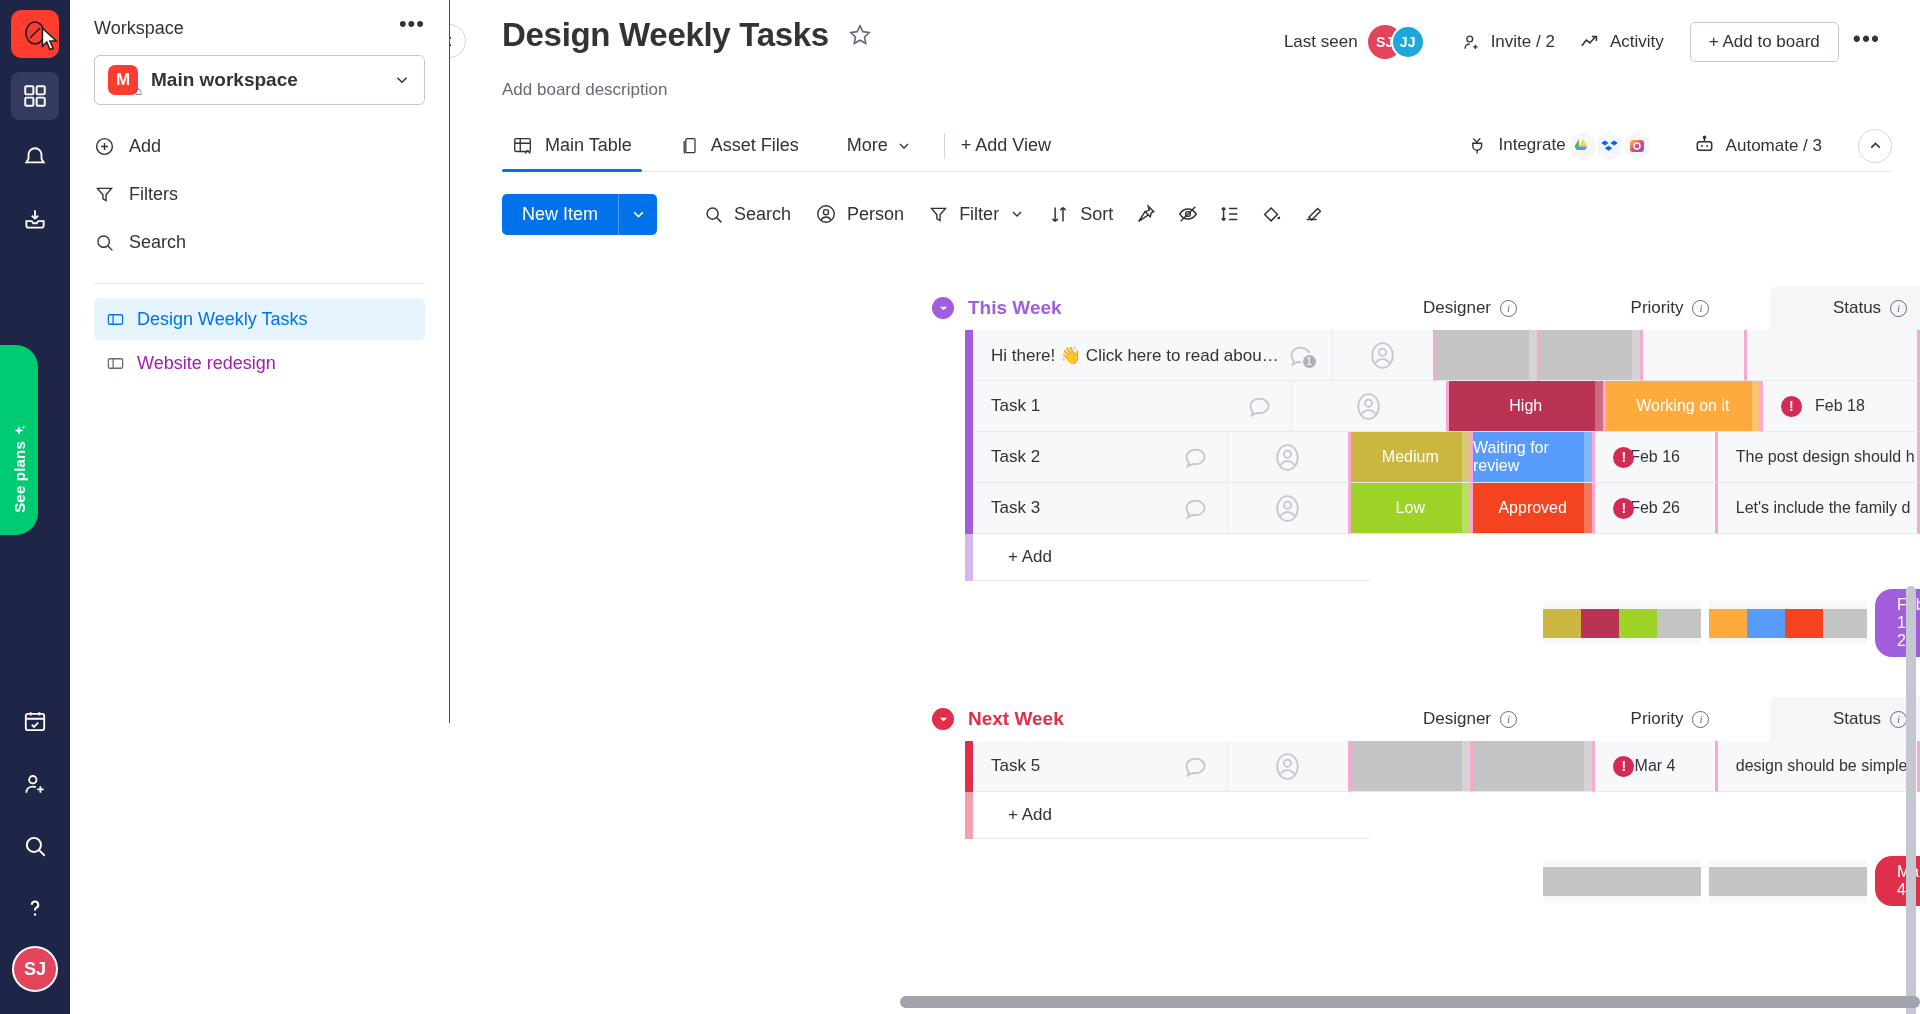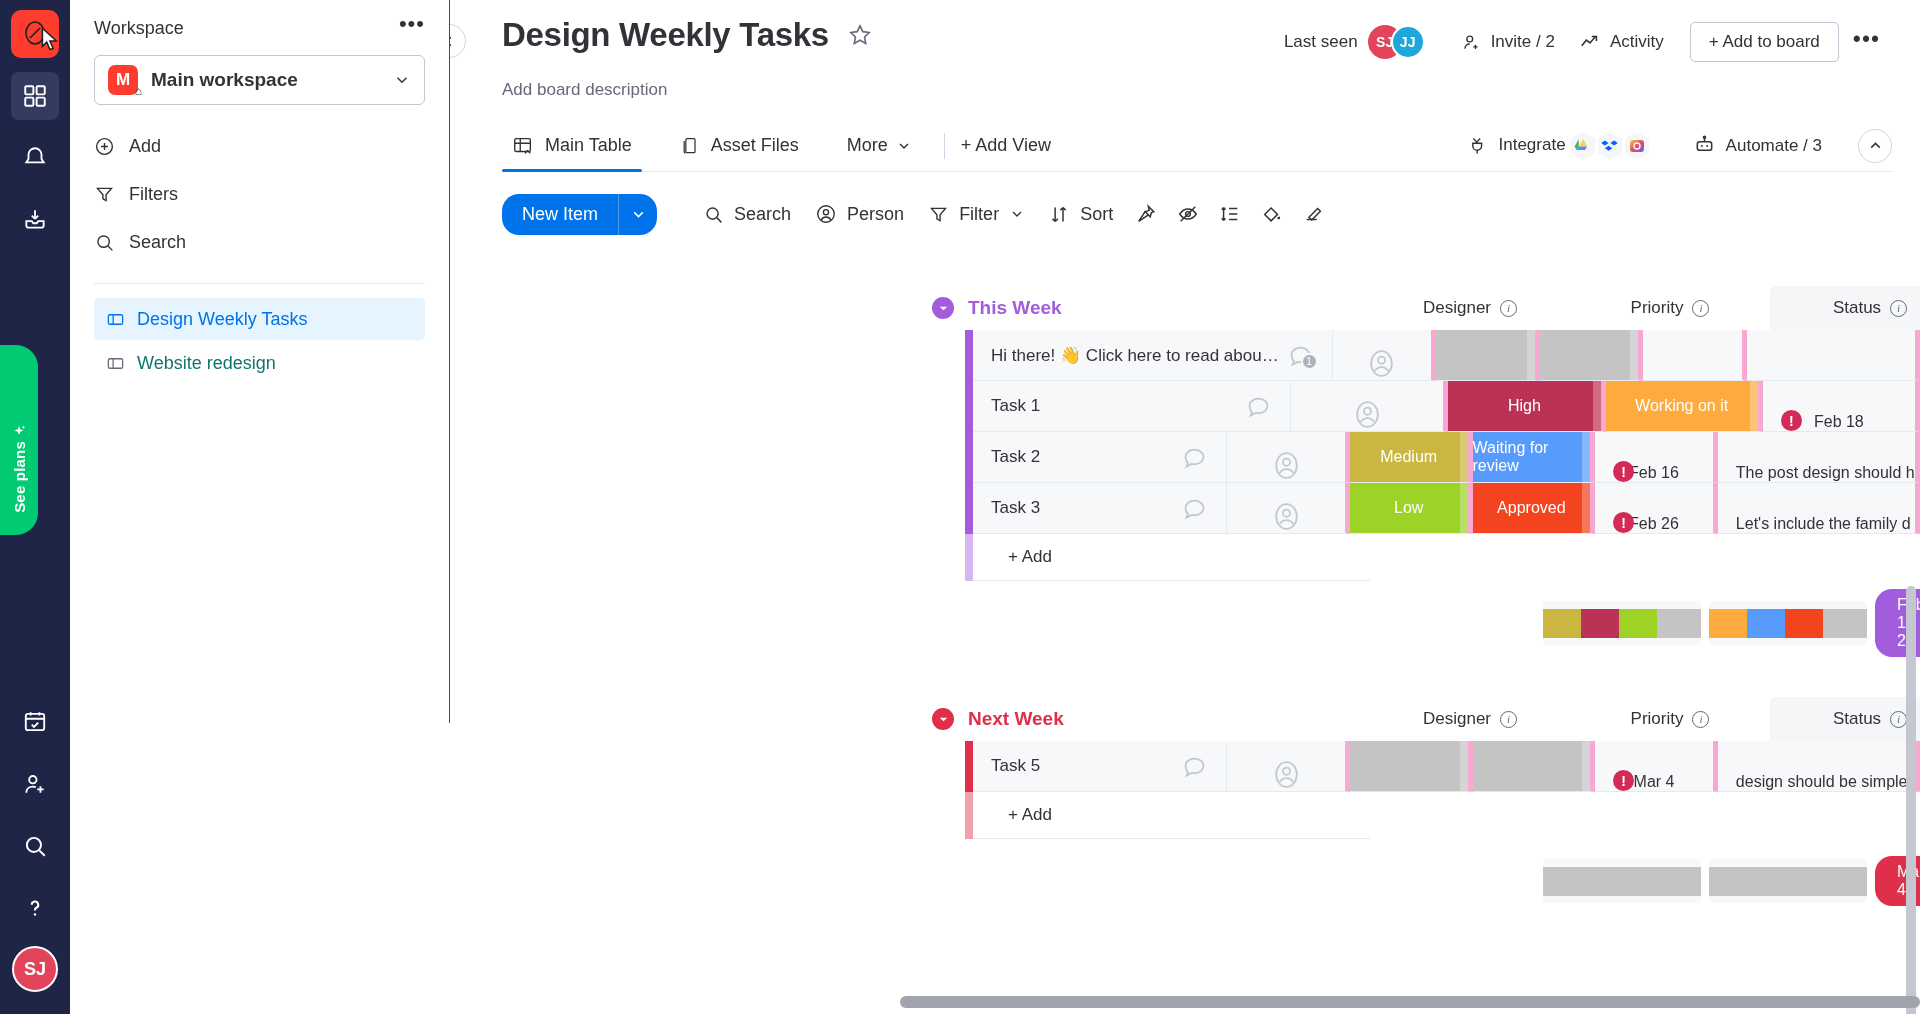--- a/index.html
+++ b/index.html
@@ -77,21 +77,21 @@
   .ws-name { font-size: 19px; font-weight: bold; color: #323338; flex: 1; }
   .ws-chev { color: #323338; }
   .sb-action {
     display: flex; align-items: center; gap: 14px; height: 46px;
     font-size: 18px; color: #323338; margin-top: 2px;
   }
   .sb-actions { margin-top: 18px; }
   .sb-divider { height: 1px; background: #e6e9ef; margin: 18px 0 14px 0; }
   .board-item {
     display: flex; align-items: center; gap: 12px; height: 42px;
-    padding: 0 12px; border-radius: 5px; font-size: 18px; color: #0f766e;
+    padding: 0 12px; border-radius: 5px; font-size: 18px; color: #a21caf;
     margin-bottom: 2px;
   }
   .board-item.active { background: #e5f4ff; color: #0073ea; }
   .board-item.active .bi-ico { color: #0073ea; }
   .bi-ico { color: #676879; display: flex; }
 
   
   .main { flex: 1 1 auto; height: 1014px; position: relative; background: #fff; overflow: hidden; }
   .collapse-btn {
     position: absolute; left: -18px; top: 24px; width: 34px; height: 34px;
@@ -149,21 +149,21 @@
   .hexes { display: flex; align-items: center; margin-left: 6px; }
   .hex { width: 32px; height: 36px; margin-left: -5px; display: flex; align-items: center; justify-content: center; }
   .automate { display: flex; align-items: center; gap: 10px; font-size: 17px; color: #323338; margin-left: 40px; }
   .chev-circle {
     width: 34px; height: 34px; border-radius: 50%; border: 1px solid #d0d4e4; margin-left: 36px;
     display: flex; align-items: center; justify-content: center; color: #323338; background: #fff;
   }
 
   
   .toolbar { margin-left: 52px; margin-top: 22px; display: flex; align-items: center; gap: 0; height: 40px; }
-  .newitem { display: flex; align-items: stretch; border-radius: 17px; overflow: hidden; justify-content: flex-end; }
+  .newitem { display: flex; align-items: stretch; border-radius: 5px; overflow: hidden; justify-content: flex-end; }
   .newitem-main {
     background: #0073ea; color: #fff; font-size: 18px; padding: 10px 20px;
     display: flex; align-items: center;
   }
   .newitem-split { width: 1px; background: #4d9bf0; }
   .newitem-arrow {
     background: #0073ea; color: #fff; width: 38px; display: flex; align-items: center; justify-content: center;
   }
   .tb-btn { display: flex; align-items: center; gap: 10px; font-size: 18px; color: #323338; padding: 8px 12px; }
   .tb-btn.first { margin-left: 34px; }
@@ -204,22 +204,22 @@
     justify-content: space-between; gap: 8px;
   }
   .cell-name .txt { overflow: hidden; white-space: nowrap; text-overflow: ellipsis; }
   .chat-ico { position: relative; color: #c5c7d0; flex: 0 0 auto; display: flex; }
   .chat-badge {
     position: absolute; right: -4px; bottom: -1px; min-width: 17px; height: 17px; background: #aeb0bb;
     color: #fff; border-radius: 50%; font-size: 11px; display: flex; align-items: center; justify-content: center;
     border: 2px solid #f7f8f9; padding: 0 2px;
   }
   .cell {
-    border-bottom: 1px solid #e6e9ef; border-right: 5px solid #f9a8d4;
-    display: flex; align-items: flex-end; justify-content: center;
+    border-bottom: 1px solid #e6e9ef; border-right: 3px solid #f9a8d4;
+    display: flex; align-items: center; justify-content: center;
     font-size: 16px; color: #fff; background: #f7f8f9; position: relative;
   }
   .cell.plain { color: #323338; }
   .cell.c-designer { width: 200px; }
   .cell.c-priority { width: 200px; }
   .cell.c-status { width: 200px; }
   .cell.c-date { width: 200px; }
   .cell.c-brief { width: 320px; justify-content: flex-start; padding-left: 18px; white-space: nowrap; overflow: hidden; }
   .status-pill { width: 100%; height: 100%; display: flex; align-items: center; justify-content: center; position: relative; }
   .status-pill::after {

